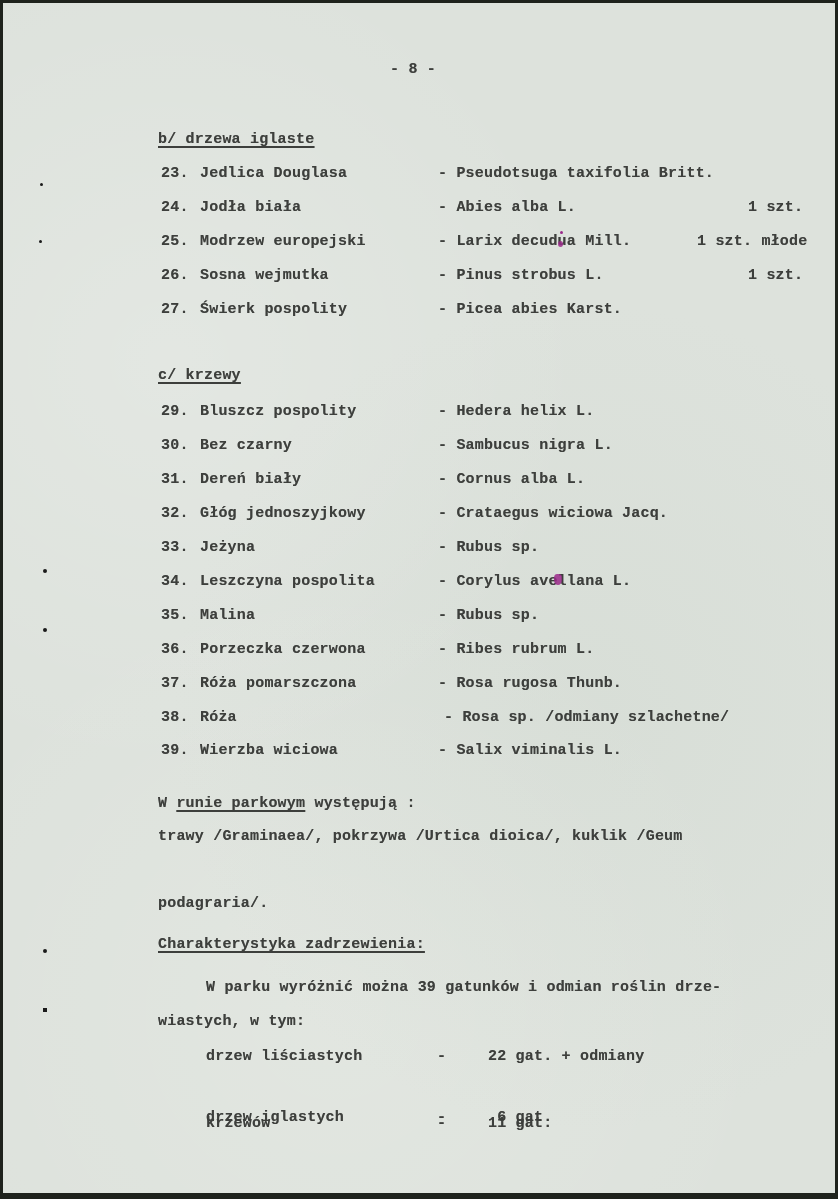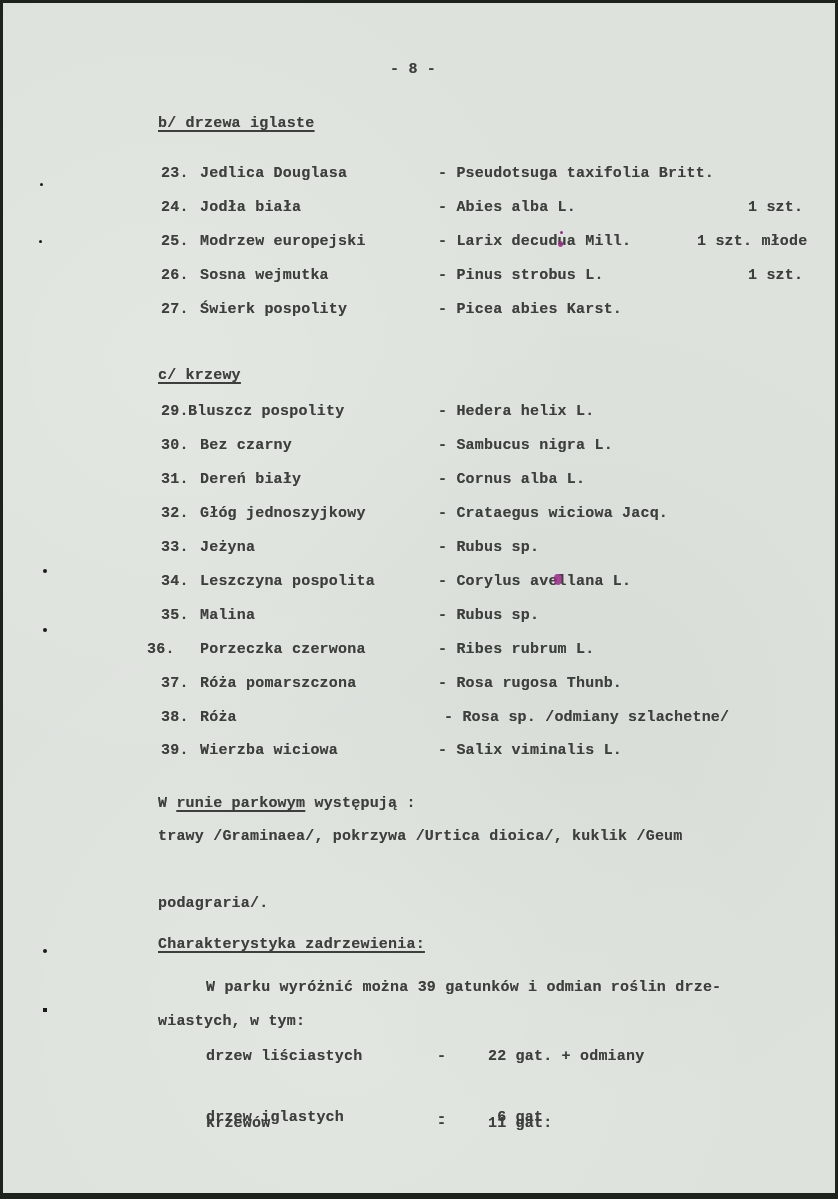--- a/index.html
+++ b/index.html
@@ -47,21 +47,21 @@
 
   <div class="dot" style="left:37px;top:180px;width:3px;height:3px;"></div>
   <div class="dot" style="left:36px;top:237px;width:3px;height:3px;"></div>
   <div class="dot" style="left:40px;top:566px;"></div>
   <div class="dot" style="left:40px;top:625px;"></div>
   <div class="dot" style="left:40px;top:946px;"></div>
   <div class="dot" style="left:40px;top:1005px;width:4px;height:4px;border-radius:0;"></div>
 
   <div class="t" style="left:387px;top:58px;">- 8 -</div>
 
-  <div class="t ul" style="left:155px;top:112px;">b/ drzewa iglaste</div>
+  <div class="t ul" style="left:155px;top:128px;">b/ drzewa iglaste</div>
 
   <div class="row" style="top:162px;">
     <span class="t" style="left:158px;">23.</span>
     <span class="t" style="left:197px;">Jedlica Douglasa</span>
     <span class="t" style="left:435px;">- Pseudotsuga taxifolia Britt.</span>
   </div>
   <div class="row" style="top:196px;">
     <span class="t" style="left:158px;">24.</span>
     <span class="t" style="left:197px;">Jodła biała</span>
     <span class="t" style="left:435px;">- Abies alba L.</span>
@@ -82,21 +82,21 @@
   <div class="row" style="top:298px;">
     <span class="t" style="left:158px;">27.</span>
     <span class="t" style="left:197px;">Świerk pospolity</span>
     <span class="t" style="left:435px;">- Picea abies Karst.</span>
   </div>
 
   <div class="t ul" style="left:155px;top:364px;">c/ krzewy</div>
 
   <div class="row" style="top:400px;">
     <span class="t" style="left:158px;">29.</span>
-    <span class="t" style="left:185px;">Bluszcz pospolity</span>
+    <span class="t" style="left:197px;">Bluszcz pospolity</span>
     <span class="t" style="left:435px;">- Hedera helix L.</span>
   </div>
   <div class="row" style="top:434px;">
     <span class="t" style="left:158px;">30.</span>
     <span class="t" style="left:197px;">Bez czarny</span>
     <span class="t" style="left:435px;">- Sambucus nigra L.</span>
   </div>
   <div class="row" style="top:468px;">
     <span class="t" style="left:158px;">31.</span>
     <span class="t" style="left:197px;">Dereń biały</span>
@@ -116,21 +116,21 @@
     <span class="t" style="left:158px;">34.</span>
     <span class="t" style="left:197px;">Leszczyna pospolita</span>
     <span class="t" style="left:435px;">- Corylus avellana L.</span>
   </div>
   <div class="row" style="top:604px;">
     <span class="t" style="left:158px;">35.</span>
     <span class="t" style="left:197px;">Malina</span>
     <span class="t" style="left:435px;">- Rubus sp.</span>
   </div>
   <div class="row" style="top:638px;">
-    <span class="t" style="left:144px;text-align:center;">36.</span>
+    <span class="t" style="left:158px;text-align:center;">36.</span>
     <span class="t" style="left:197px;">Porzeczka czerwona</span>
     <span class="t" style="left:435px;">- Ribes rubrum L.</span>
   </div>
   <div class="row" style="top:672px;">
     <span class="t" style="left:158px;">37.</span>
     <span class="t" style="left:197px;">Róża pomarszczona</span>
     <span class="t" style="left:435px;">- Rosa rugosa Thunb.</span>
   </div>
   <div class="row" style="top:706px;">
     <span class="t" style="left:158px;">38.</span>

